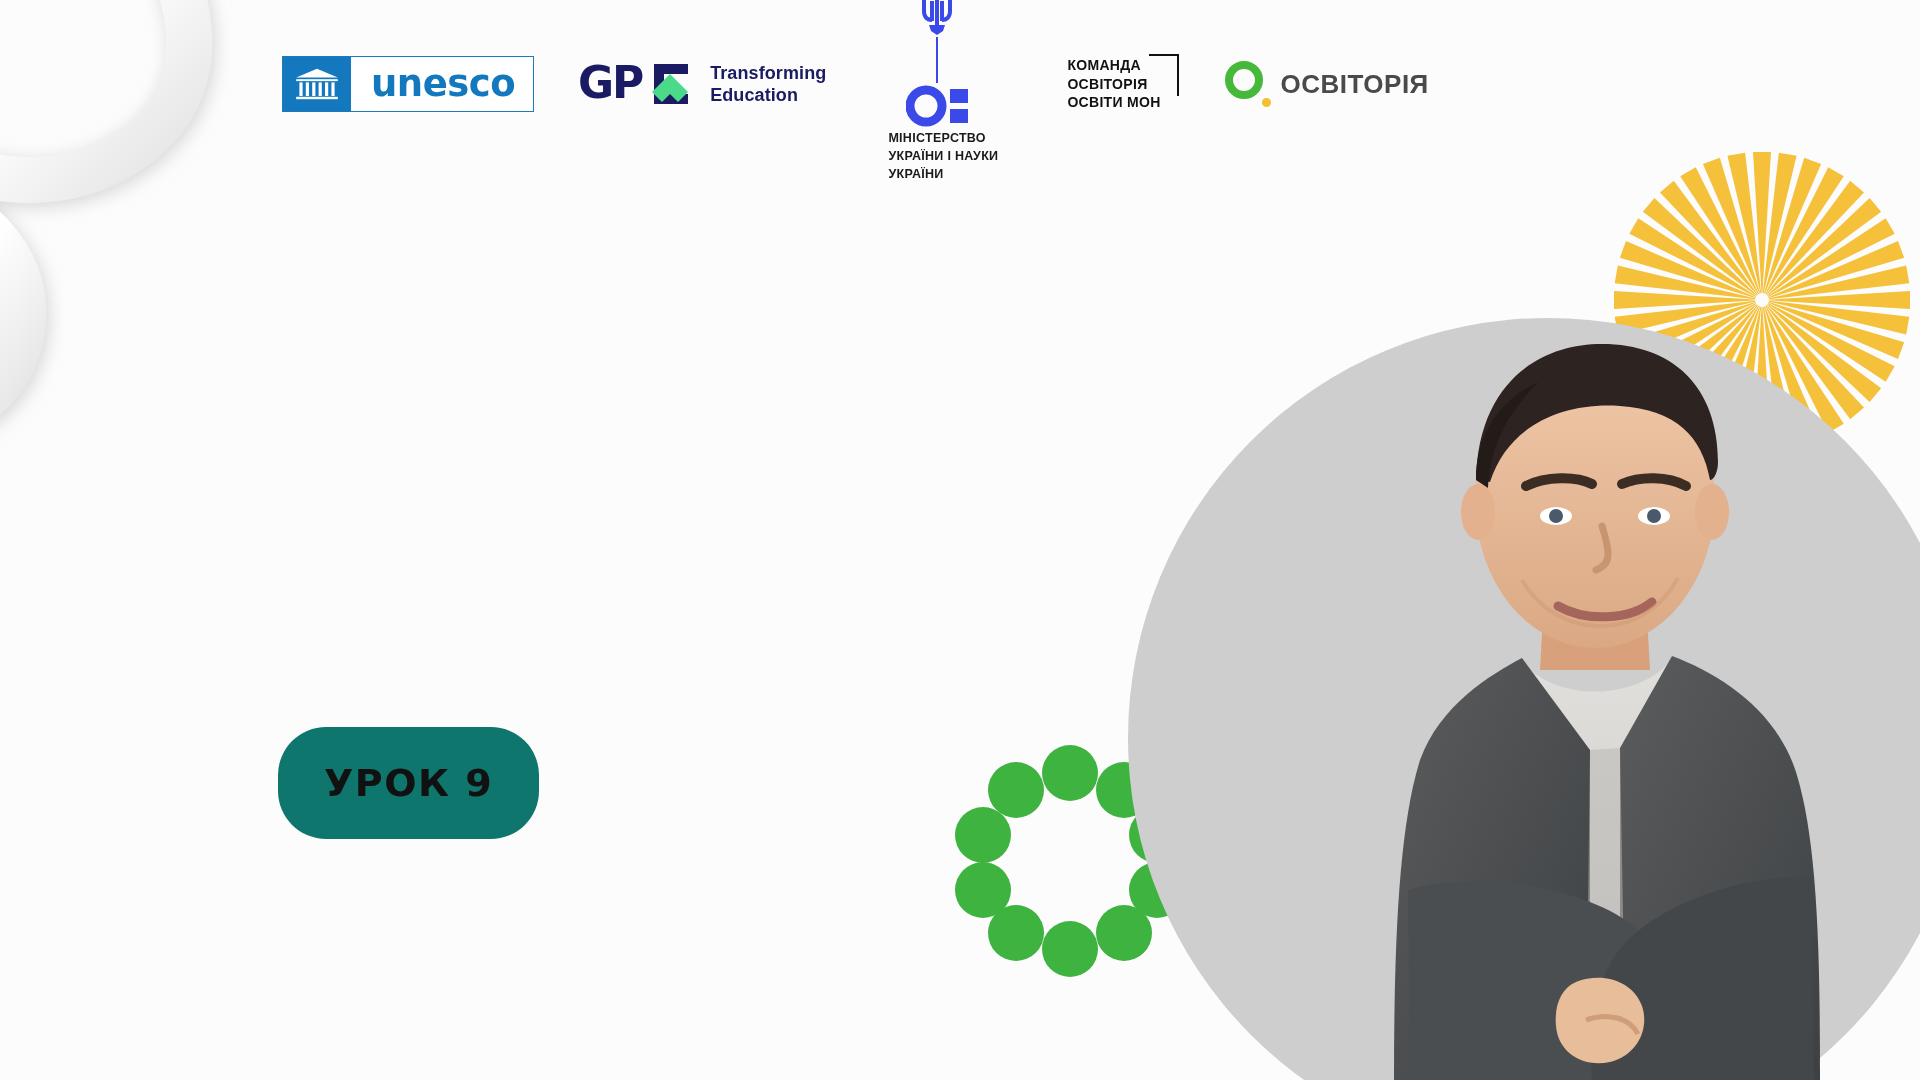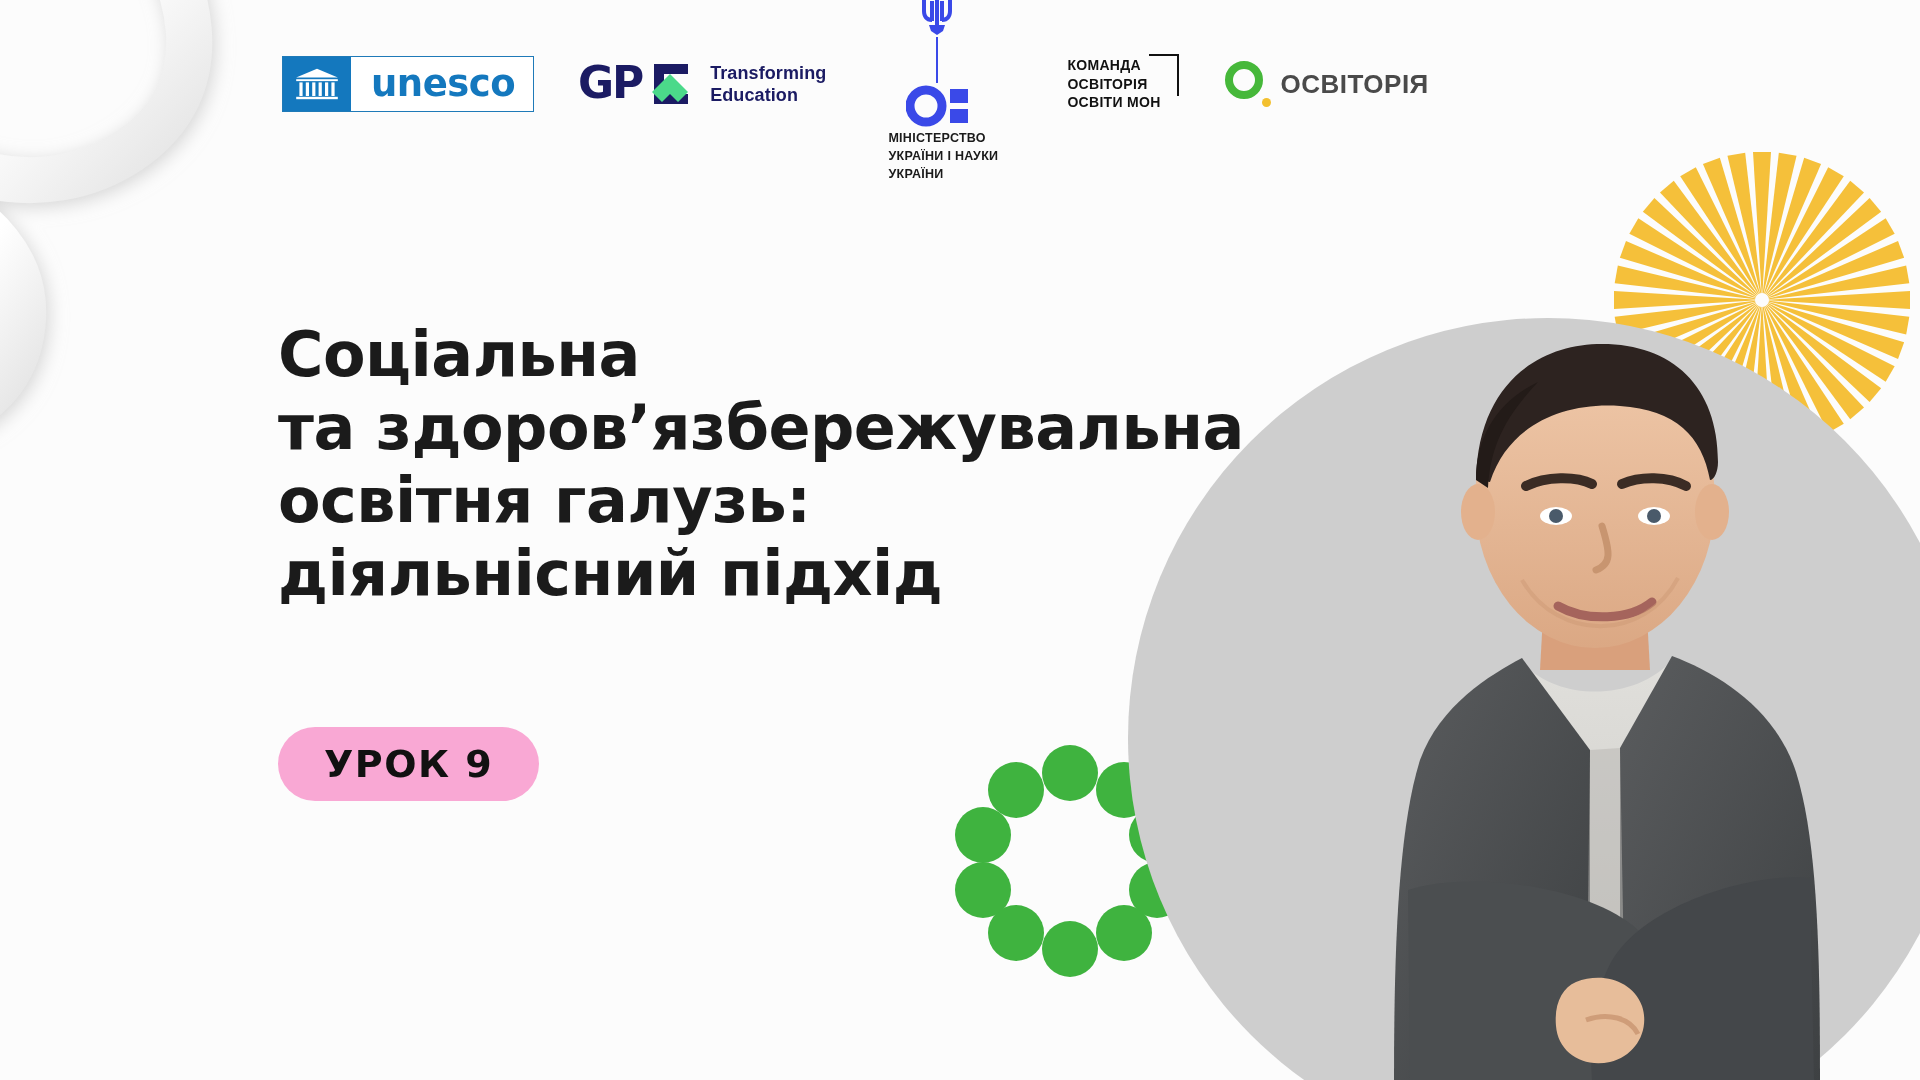--- a/index.html
+++ b/index.html
@@ -191,23 +191,23 @@
     letter-spacing: -0.5px;
     white-space: pre-line;
   }
 
   
   .lesson-badge {
     position: absolute;
     left: 278px;
     top: 727px;
     min-width: 260px;
-    height: 74px;
+    height: 112px;
     border-radius: 48px;
-    background: #f9a8d4;
+    background: #0f766e;
     display: flex;
     align-items: center;
     justify-content: center;
     font-family: "DejaVu Sans", sans-serif;
     font-weight: bold;
     font-size: 38px;
     letter-spacing: 1.5px;
     color: #111111;
     padding: 0 46px;
     box-sizing: border-box;
@@ -426,20 +426,16 @@
     <div class="logo logo-osv">
       <div class="osv-mark">
         <div class="osv-ring"></div>
         <div class="osv-dot"></div>
       </div>
       <div class="osv-word">ОСВІТОРІЯ</div>
     </div>
 
   </div>
 
-  <div class="headline">Соціальна
-та здоров’язбережувальна
-освітня галузь:
-діяльнісний підхід</div>
 
   <div class="lesson-badge">УРОК 9</div>
 
 </div>
 
 </body></html>

